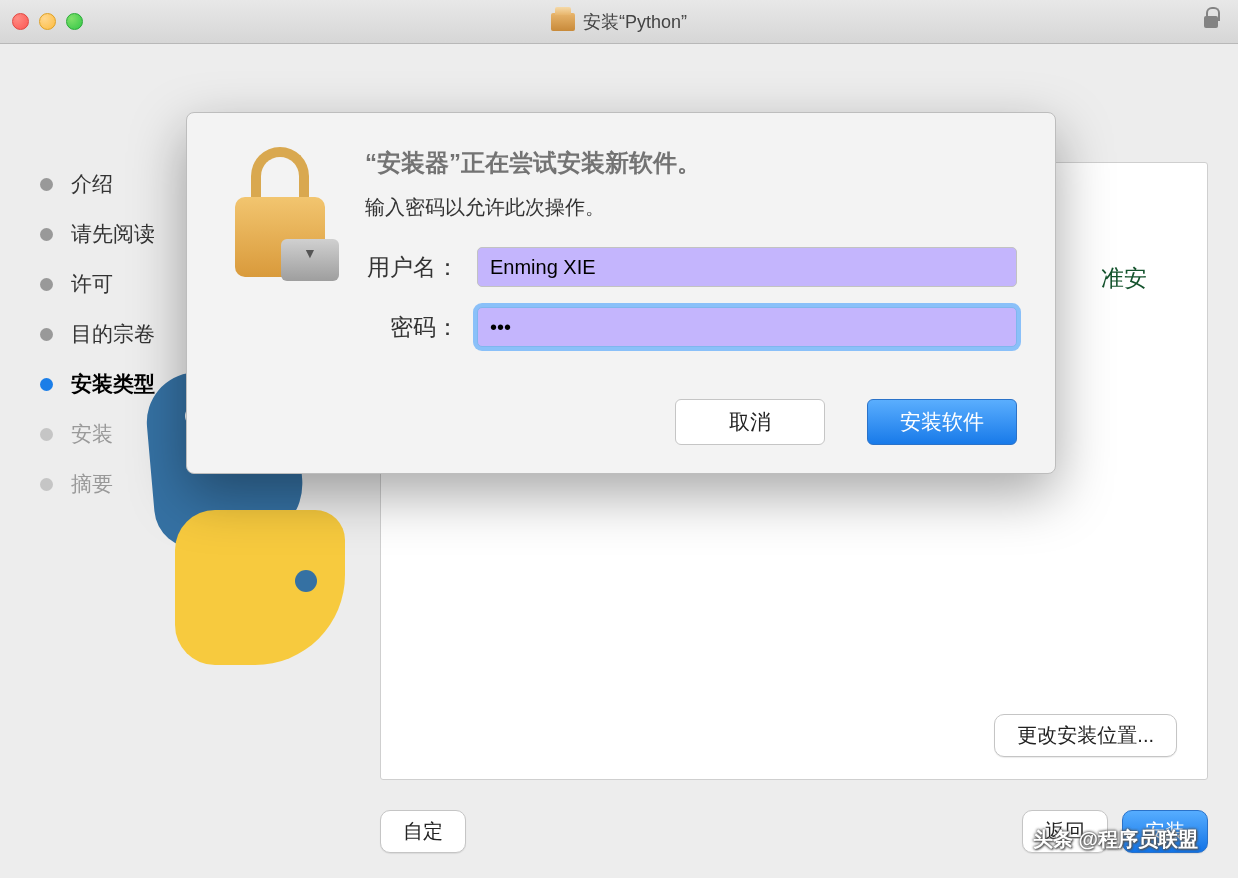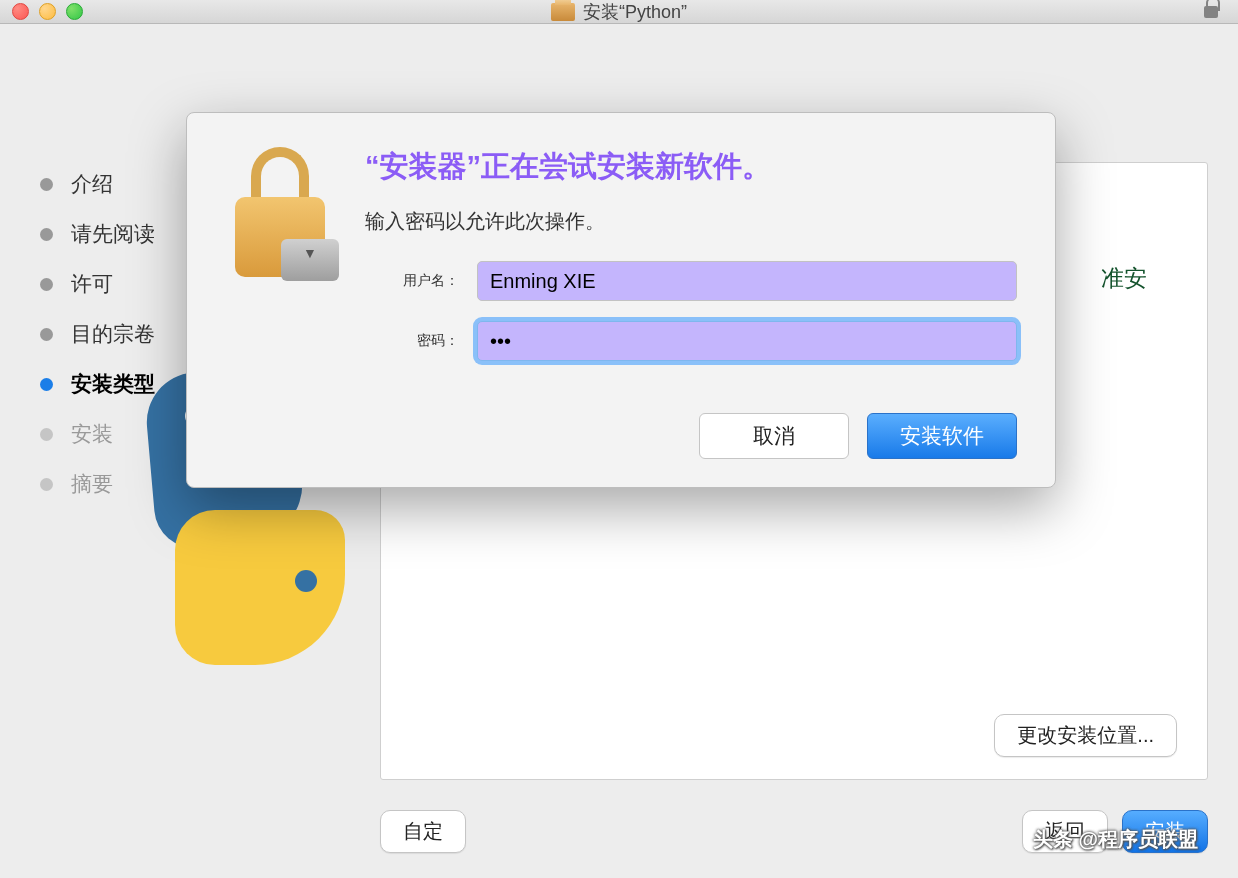--- a/index.html
+++ b/index.html
@@ -1,18 +1,18 @@
 <!DOCTYPE html>
 <html><head>
   <meta charset="utf-8">
   <style>
     * { margin: 0; padding: 0; box-sizing: border-box; font-family: -apple-system, "Helvetica Neue", Arial, sans-serif; }
     body { width: 1238px; height: 878px; background: #ededed; overflow: hidden; position: relative; }
     
-    .title-bar { height: 24px; background: linear-gradient(#e8e8e8, #d6d6d6); border-bottom: 1px solid #b8b8b8; display: flex; align-items: center; padding: 0 12px; position: relative; }
+    .title-bar { height: 44px; background: linear-gradient(#e8e8e8, #d6d6d6); border-bottom: 1px solid #b8b8b8; display: flex; align-items: center; padding: 0 12px; position: relative; }
     .traffic-lights { display: flex; gap: 10px; }
     .tl { width: 17px; height: 17px; border-radius: 50%; }
     .tl-close { background: radial-gradient(circle at 30% 30%, #ff8b82, #fc5753); border: 1px solid #e14640; }
     .tl-min   { background: radial-gradient(circle at 30% 30%, #ffd78e, #fdbc40); border: 1px solid #dfa023; }
     .tl-max   { background: radial-gradient(circle at 30% 30%, #80e069, #33c748); border: 1px solid #27aa35; }
     .title-center { position: absolute; left: 50%; transform: translateX(-50%); display: flex; align-items: center; gap: 8px; font-size: 18px; color: #444; }
     .pkg-icon { width: 24px; height: 18px; background: linear-gradient(#e8b56c, #c88a3a); border-radius: 2px; position: relative; }
     .pkg-icon::after { content:''; position:absolute; top:-6px; left:4px; width:16px; height:8px; background: linear-gradient(#f5d9a8,#e8b56c); border-radius:2px 2px 0 0; }
     .lock-right { position: absolute; right: 14px; width: 26px; height: 26px; display:flex; align-items:center; justify-content:center; }
     .lock-glyph { width: 14px; height: 12px; background: #838383; border-radius: 2px; position: relative; }
@@ -48,30 +48,30 @@
     
     .dialog-backdrop { position:absolute; inset: 40px 0 0 0; }
     .dialog { position: absolute; left: 186px; top: 72px; width: 870px; background: #f3f3f3; border: 1px solid #bdbdbd; border-radius: 8px; box-shadow: 0 20px 55px rgba(0,0,0,0.35); z-index: 30; padding: 34px 38px 28px 38px; }
     .dialog-body { display: flex; gap: 30px; }
     .lock-large { width: 110px; height: 130px; position: relative; flex-shrink: 0; }
     .lock-body-lg { position:absolute; bottom:0; left:10px; width:90px; height:80px; background: linear-gradient(#f2c56f,#d99a3b); border-radius:10px; }
     .lock-shackle-lg { position:absolute; top:0; left:26px; width:58px; height:55px; border:10px solid #d9a84f; border-bottom:none; border-radius:30px 30px 0 0; }
     .lock-disk { position:absolute; bottom:-4px; right:-4px; width:58px; height:42px; background:linear-gradient(#d0d0d0,#9e9e9e); border-radius:6px; }
     .lock-disk::after{ content:'▼'; color:#555; position:absolute; left:50%; top:6px; transform:translateX(-50%); font-size:14px;}
     .dialog-right { flex: 1; }
-    .dialog-heading { font-size: 29px; font-weight: 700; color: #8b5cf6; margin-bottom: 21px; }
+    .dialog-heading { font-size: 24px; font-weight: 700; color: #737373; margin-bottom: 15px; }
     .dialog-sub { font-size: 20px; color: #333; margin-bottom: 26px; }
     .form-row { display: flex; align-items: center; margin-bottom: 20px; }
-    .form-label { width: 112px; text-align: right; font-size: 14px; color: #333; padding-right: 18px; }
+    .form-label { width: 112px; text-align: right; font-size: 23px; color: #333; padding-right: 18px; }
     .form-input { flex: 1; height: 40px; border: 1px solid #c2c2c2; border-radius: 5px; padding: 0 12px; font-size: 20px; background: #c4b5fd; }
     .form-input.focused { outline: none; box-shadow: 0 0 0 4px rgba(92,169,251,0.7); border-color: #7fb7ee; }
     .dialog-buttons { display: flex; justify-content: flex-end; gap: 18px; margin-top: 52px; }
     .d-btn { min-width: 150px; text-align: center; padding: 8px 22px; font-size: 21px; border-radius: 6px; cursor: pointer; }
     .d-btn.cancel { background: #fff; border: 1px solid #c5c5c5; color:#222; }
-    .d-btn.install { background: linear-gradient(#5aaefe,#187ae9); border: 1px solid #2a72c9; color:#fff; }
+    .d-btn.install { background: linear-gradient(#5aaefe,#187ae9); border: 1px solid #2a72c9; color:#fff;margin-left:24px; }
   </style>
 </head>
 <body>
 
 <div class="title-bar">
   <div class="traffic-lights">
     <div class="tl tl-close"></div>
     <div class="tl tl-min"></div>
     <div class="tl tl-max"></div>
   </div>

